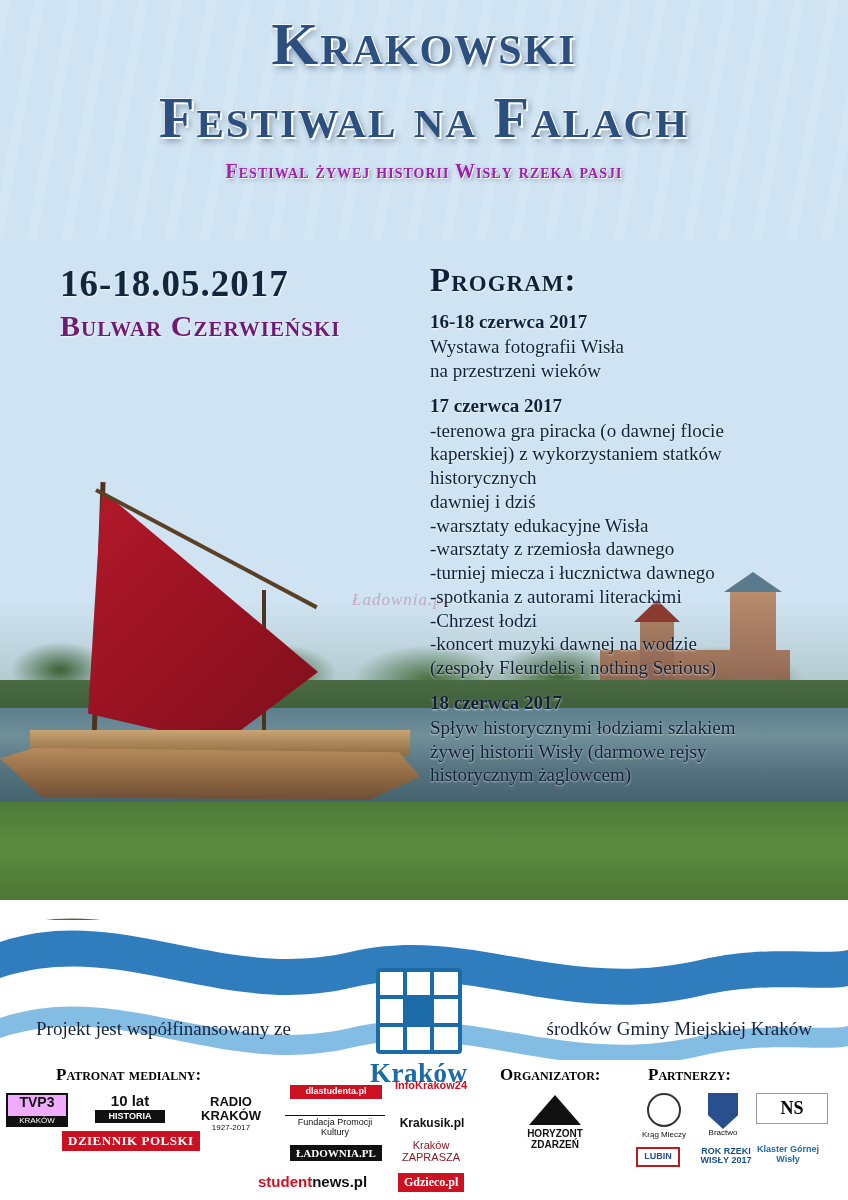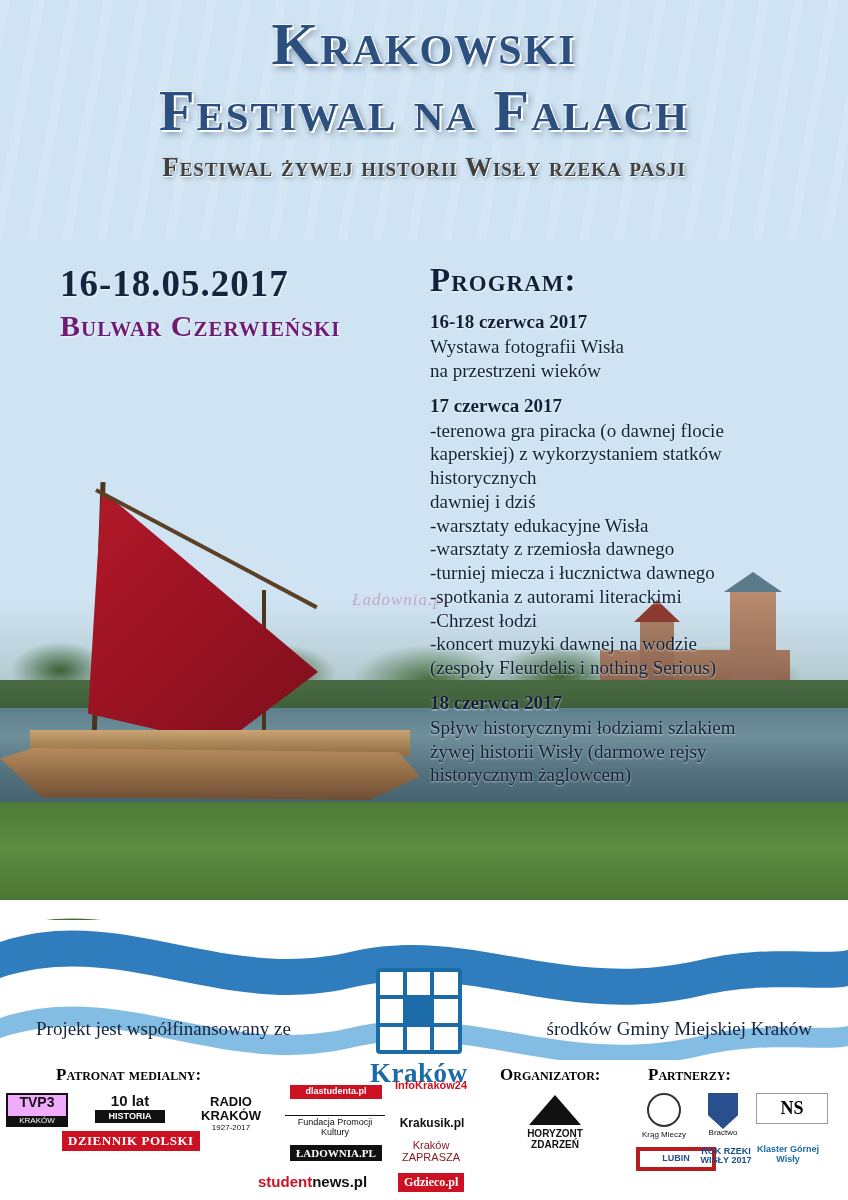--- a/index.html
+++ b/index.html
@@ -41,24 +41,24 @@
     font-weight:bold;
     letter-spacing:2px;
     color:#2b4f7e;
     text-shadow:
       2px 2px 0 #ffffff,
       -1px -1px 0 rgba(255,255,255,.7),
       3px 4px 6px rgba(20,40,70,.45);
     line-height:1.0;
   }
   .t1 { font-size:60px; font-variant:small-caps; }
-  .t2 { font-size:58px; font-variant:small-caps; margin-top:8px;}
+  .t2 { font-size:58px; font-variant:small-caps; margin-top:15px;}
   .t3 {
-    font-size:27px; font-variant:small-caps; margin-top:14px;
-    color:#404040; letter-spacing:1px;
+    font-size:20px; font-variant:small-caps; margin-top:14px;
+    color:#a21caf; letter-spacing:1px;
     text-shadow: 1px 1px 0 #fff, 2px 2px 4px rgba(20,40,70,.4);
   }
 
   
   .date-block {
     position:absolute; left:60px; top:262px; z-index:7; text-align:left;
   }
   .date-main {
     font-size:37px; font-weight:bold; color:#13263f;
     font-variant:small-caps; letter-spacing:1px;
@@ -377,21 +377,21 @@
       <div class="circ"></div>
       <div class="badge" style="font-size:8px;">Krąg Mieczy</div>
     </div>
     <div style="position:absolute;left:698px;top:28px;text-align:center;width:50px;">
       <div class="shield" style="margin:0 auto;"></div>
       <div class="badge" style="font-size:8px;">Bractwo</div>
     </div>
     <div style="position:absolute;left:756px;top:28px;text-align:center;width:72px;border:1px solid #999;padding:4px 0;">
       <div style="font-size:18px;font-weight:bold;font-family:'Liberation Serif',serif;">NS</div>
     </div>
-    <div style="position:absolute;left:636px;top:82px;text-align:center;width:80px;border:4px solid #b91c1c;padding:3px 0;">
+    <div style="position:absolute;left:636px;top:82px;text-align:center;width:44px;border:2px solid #b91c1c;padding:3px 0;">
       <div class="badge" style="font-size:9px;color:#2a4f8f;font-weight:bold;">LUBIN</div>
     </div>
     <div style="position:absolute;left:698px;top:82px;text-align:center;width:56px;">
       <div class="badge" style="font-size:9px;color:#1a4e8a;font-weight:bold;line-height:1.05;">ROK RZEKI WISŁY 2017</div>
     </div>
     <div style="position:absolute;left:756px;top:80px;text-align:center;width:64px;">
       <div class="badge" style="font-size:9px;color:#1a6ba8;font-weight:bold;line-height:1.1;">Klaster Górnej Wisły</div>
     </div>
   </div>
 

